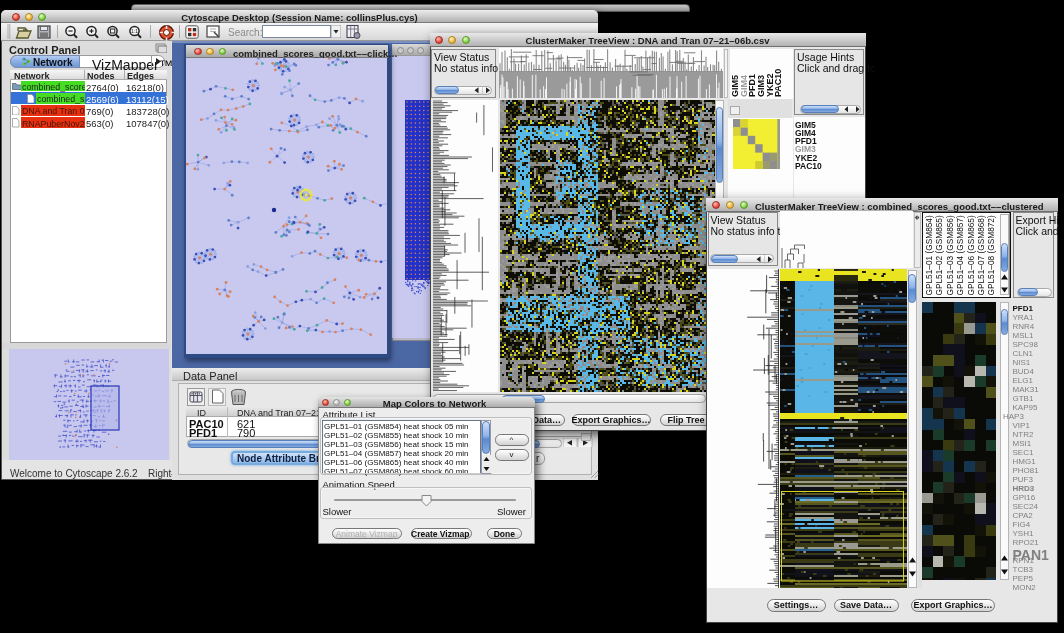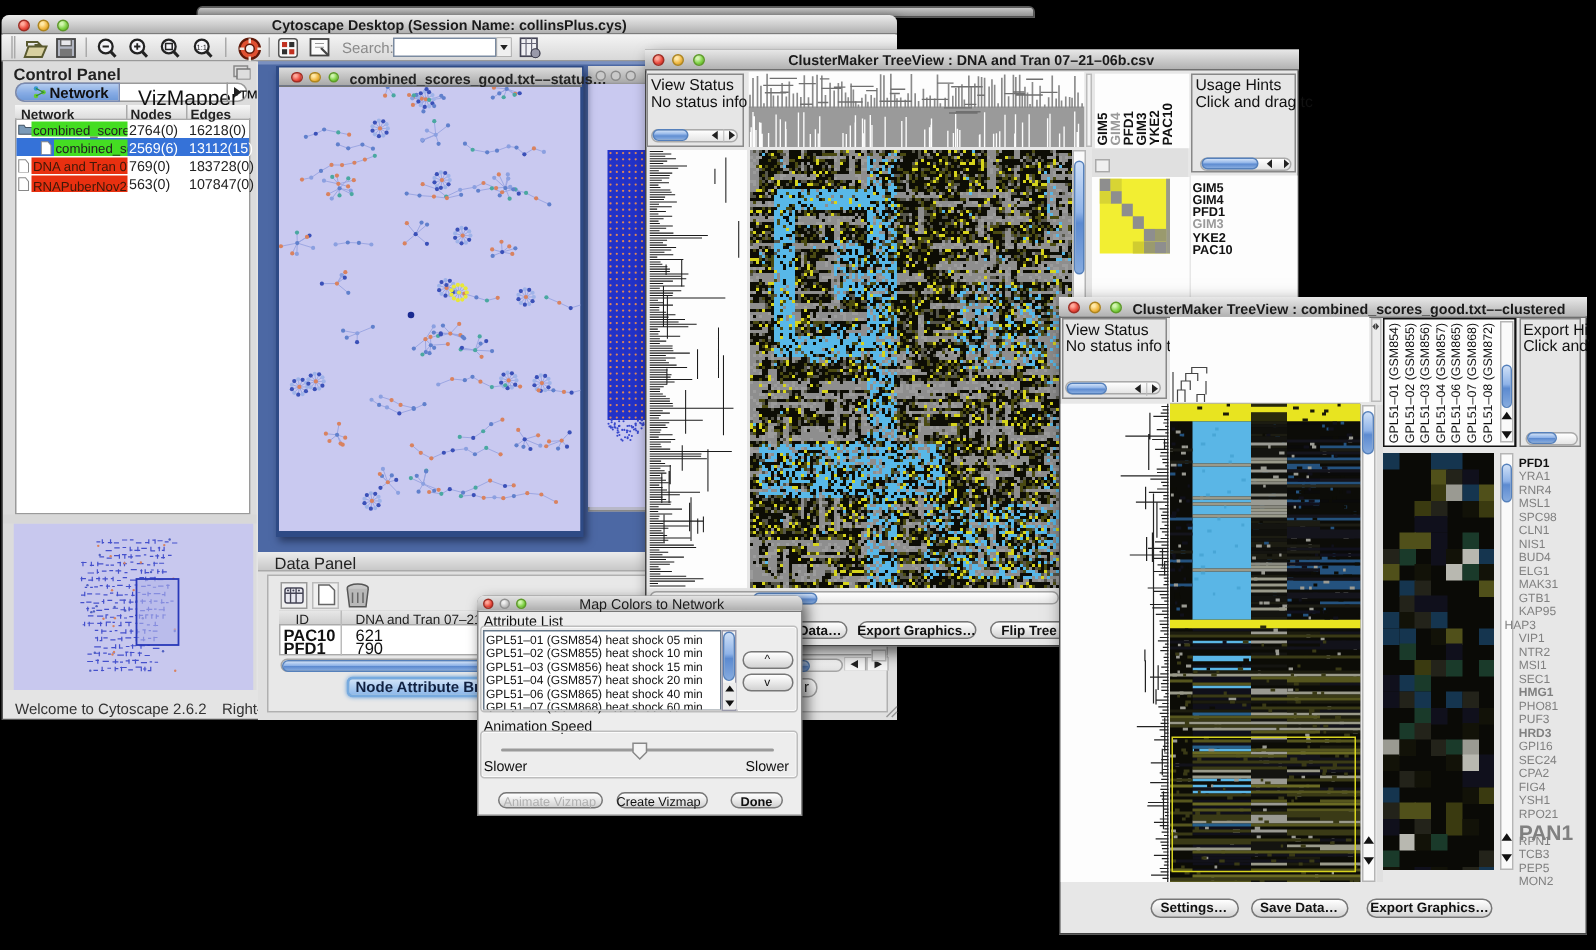--- a/index.html
+++ b/index.html
@@ -502,21 +502,21 @@
     <circle cx="26.4146" cy="235.514" r="0.7" fill="#3848cc"></circle>
     <circle cx="29.2326" cy="234.706" r="0.7" fill="#3848cc"></circle>
     <circle cx="23.7027" cy="224.838" r="0.7" fill="#3848cc"></circle>
     <circle cx="17.702" cy="228.778" r="0.7" fill="#3848cc"></circle>
   </svg>
 <div style="position:absolute;white-space:nowrap;left:184px;top:44px;width:205px;height:314px;background:#2e4a85;box-shadow:2px 3px 5px rgba(10,16,40,.55)"></div>
 <div style="position:absolute;white-space:nowrap;left:185.5px;top:45px;width:202px;height:13px;background:linear-gradient(#dcdcdc,#a8a8a8);border-bottom:1px solid #777"></div>
 <div class="light red" style="left:194px;top:47.5px;width:7.5px;height:7.5px"></div>
 <div class="light yel" style="left:206px;top:47.5px;width:7.5px;height:7.5px"></div>
 <div class="light grn" style="left:218.5px;top:47.5px;width:7.5px;height:7.5px"></div>
-<div style="position:absolute;white-space:nowrap;left:233px;top:47.5px;font-size:9.5px;font-weight:bold;color:#222">combined_scores_good.txt––status…</div>
+<div style="position:absolute;white-space:nowrap;left:233px;top:47.5px;font-size:9.5px;font-weight:bold;color:#222">combined_scores_good.txt––click…</div>
 <svg style="position:absolute;left:186px;top:58px;" width="201" height="296">
     <rect width="201" height="296" fill="#c9c9f0"></rect>
     <path stroke="#97a3e0" stroke-width="0.6" fill="none" d="M95.1153 7.69568L86.7158 5.33463M95.1153 7.69568L89.2142 7.10257M95.1153 7.69568L96.2916 16.2969M95.1153 7.69568L88.8316 7.56912M72.4514 -0.117012L70.7251 5.77955M72.4514 -0.117012L68.3307 -5.86988M72.4514 -0.117012L66.544 -8.63249M72.4514 -0.117012L71.442 -9.41746M72.4514 -0.117012L69.5823 -8.39846M72.4514 -0.117012L68.0123 -4.83508M72.4514 -0.117012L76.3984 5.60416M72.4514 -0.117012L66.0721 -7.43256M151.803 1.28838L157.511 4.59464M151.803 1.28838L155.38 -4.33238M151.803 1.28838L157.019 5.2362M151.803 1.28838L146.861 4.29156M151.803 1.28838L142.531 7.05881M151.803 1.28838L149.782 6.82797M151.803 1.28838L160.462 4.15832M151.803 1.28838L143.292 0.421016M97.9198 8.1622L103.12 8.1622M97.9198 8.1622L102.294 10.9735M97.9198 8.1622L100.08 12.8922M97.9198 8.1622L97.18 13.3093M97.9198 8.1622L94.5148 12.0923M97.9198 8.1622L92.9306 9.62763M97.9198 8.1622L92.9303 6.69769M97.9198 8.1622L94.5141 4.2327M97.9198 8.1622L97.1791 3.01523M97.9198 8.1622L100.079 3.43178M97.9198 8.1622L102.294 5.35013M100.086 8.60863L103.464 12.7234M100.086 8.60863L89.2826 11.9355M100.086 8.60863L91.6199 5.30421M100.086 8.60863L89.951 5.53779M100.086 8.60863L108.206 5.88912M100.086 8.60863L109.847 7.31756M100.086 8.60863L98.3487 1.43136M104.506 31.856L98.6243 29.0557M104.506 31.856L106.389 37.8644M104.506 31.856L95.7254 35.7159M104.506 31.856L103.523 22.7599M104.506 31.856L112.695 25.6024M104.506 31.856L95.5272 35.2429M17.9084 33.2102L24.5184 31.1805M24.5184 31.1805L30.08 28.3405M30.08 28.3405L39.5041 30.2766M39.5041 30.2766L46.7637 31.7977M39.2596 38.3147L46.158 40.8908M46.158 40.8908L55.6045 38.3513M55.6045 38.3513L62.6218 41.1228M123.983 37.7565L129.086 41.8191M129.086 41.8191L138.792 43.5528M138.792 43.5528L145.335 42.4292M145.335 42.4292L153.106 39.6455M153.106 39.6455L158.348 40.3512M158.348 40.3512L163.588 44.8975M163.588 44.8975L169.953 40.977M169.953 40.977L176.592 43.2715M67.3349 27.6273L72.5349 27.6273M67.3349 27.6273L71.7095 30.4386M67.3349 27.6273L69.4953 32.3573M67.3349 27.6273L66.5952 32.7744M67.3349 27.6273L63.9299 31.5574M67.3349 27.6273L62.3457 29.0927M67.3349 27.6273L62.3454 26.1628M67.3349 27.6273L63.9292 23.6978M67.3349 27.6273L66.5942 22.4803M67.3349 27.6273L69.4944 22.8969M67.3349 27.6273L71.709 24.8152M108.648 62.0732L113.848 62.0732M108.648 62.0732L113.023 64.8844M108.648 62.0732L110.808 66.8032M108.648 62.0732L107.908 67.2203M108.648 62.0732L105.243 66.0033M108.648 62.0732L103.659 63.5386M108.648 62.0732L103.659 60.6087M108.648 62.0732L105.242 58.1437M108.648 62.0732L107.907 56.9262M108.648 62.0732L110.807 57.3428M108.648 62.0732L113.022 59.2611M95.782 64.8046L105.286 68.0756M105.286 68.0756L111.462 73.0064M111.462 73.0064L120.757 68.5753M120.757 68.5753L130.305 66.7978M130.305 66.7978L136.316 63.9881M136.316 63.9881L144.737 67.3766M144.737 67.3766L154.152 66.4979M154.152 66.4979L159.831 71.1476M150.903 67.3502L143.482 60.5802M150.903 67.3502L158.088 68.6113M150.903 67.3502L152.539 58.2909M150.903 67.3502L147.156 72.3067M150.903 67.3502L146.549 58.2824M150.903 67.3502L152.854 61.0226M150.903 67.3502L153.758 74.4771M150.903 67.3502L157.406 68.182M39.5699 64.5786L38.6112 59.04M39.5699 64.5786L40.3378 72.2742M39.5699 64.5786L49.8631 62.1317M39.5699 64.5786L35.4921 59.937M39.5699 64.5786L29.9806 62.4527M39.5699 64.5786L46.068 66.2836M132.773 69.1831L141.89 67.5432M141.89 67.5432L148.749 70.1682M148.749 70.1682L156.166 68.2477M156.166 68.2477L164.705 70.6276M164.705 70.6276L171.434 74.2045M171.434 74.2045L180.202 78.2712M15.3279 61.7213L21.5175 60.4262M21.5175 60.4262L28.0067 55.9457M28.0067 55.9457L35.007 51.9287M35.007 51.9287L42.0268 52.0711M42.0268 52.0711L50.2746 50.512M50.2746 50.512L57.2518 48.3879M57.2518 48.3879L63.879 45.8821M85.1104 71.0499L93.6663 72.3675M93.6663 72.3675L103.285 73.046M103.285 73.046L111.933 74.0576M111.933 74.0576L121.421 71.8656M40.4068 67.5487L46.1979 60.9395M40.4068 67.5487L35.182 74.4137M40.4068 67.5487L32.7893 71.4668M40.4068 67.5487L47.8842 69.0893M40.4068 67.5487L48.4471 71.3789M12.1572 104.05L11.9938 97.0669M12.1572 104.05L11.9048 111.274M12.1572 104.05L8.82757 110.929M12.1572 104.05L20.3383 99.0385M12.1572 104.05L1.2797 106.178M12.1572 104.05L18.6619 99.9347M12.1572 104.05L22.7499 107.301M148.792 110.06L157.574 107.575M148.792 110.06L153.519 106.266M148.792 110.06L142.433 112.588M148.792 110.06L142.101 108.272M148.792 110.06L148.31 103.165M148.792 110.06L155.541 111.286M91.1124 98.1272L98.6234 104.538M91.1124 98.1272L83.8038 104.269M91.1124 98.1272L98.7191 91.7059M91.1124 98.1272L85.2154 90.8155M91.1124 98.1272L95.0217 90.3548M122.415 99.074L127.615 99.074M122.415 99.074L126.79 101.885M122.415 99.074L124.576 103.804M122.415 99.074L121.676 104.221M122.415 99.074L119.01 103.004M122.415 99.074L117.426 100.539M122.415 99.074L117.426 97.6094M122.415 99.074L119.01 95.1445M122.415 99.074L121.675 93.927M122.415 99.074L124.575 94.3435M122.415 99.074L126.79 96.2619M37.7302 104.946L45.858 103.676M45.858 103.676L53.2675 103.963M53.2675 103.963L61.5746 105.002M38.6207 131.025L28.5894 131.097M38.6207 131.025L44.2247 123.445M38.6207 131.025L41.749 125.344M38.6207 131.025L46.1836 137.242M38.6207 131.025L43.8453 127.13M164.648 139.995L169.848 139.995M164.648 139.995L169.023 142.806M164.648 139.995L166.808 144.725M164.648 139.995L163.908 145.142M164.648 139.995L161.243 143.925M164.648 139.995L159.659 141.46M164.648 139.995L159.658 138.53M164.648 139.995L161.242 136.065M164.648 139.995L163.907 134.848M164.648 139.995L166.807 135.264M164.648 139.995L169.022 137.183M178.264 140.193L186.85 143.824M186.85 143.824L194.457 147.376M194.457 147.376L202.438 144.885M202.438 144.885L212.17 144.238M111.749 133.962L116.949 133.962M111.749 133.962L116.124 136.773M111.749 133.962L113.91 138.692M111.749 133.962L111.01 139.109M111.749 133.962L108.344 137.892M111.749 133.962L106.76 135.427M111.749 133.962L106.76 132.498M111.749 133.962L108.344 130.033M111.749 133.962L111.009 128.815M111.749 133.962L113.909 129.232M111.749 133.962L116.123 131.15M111.594 132.015L118.454 136.525M118.454 136.525L123.614 137.812M123.614 137.812L131.592 140.284M131.592 140.284L138.626 142.336M138.626 142.336L145.802 140.549M52.2042 164.176L62.5731 159.907M52.2042 164.176L42.7332 162.45M52.2042 164.176L45.1586 167.112M52.2042 164.176L52.0477 170.107M114.186 164.368L109.287 159.049M114.186 164.368L120.133 157.974M114.186 164.368L123.433 167.577M114.186 164.368L105.992 166.014M114.186 164.368L103.206 163.737M114.186 164.368L107.832 164.253M114.186 164.368L120.935 165.329M114.186 164.368L122.398 166.557M97.6244 168.138L89.8897 174.402M97.6244 168.138L103.142 159.639M97.6244 168.138L107.89 164.981M97.6244 168.138L103.431 173.904M97.6244 168.138L97.8904 176.726M101.219 172.15L100.359 177.429M101.219 172.15L95.631 178.34M101.219 172.15L100.994 166.603M101.219 172.15L112.579 171.414M130.772 175.442L138.161 169.354M130.772 175.442L135.039 179.863M130.772 175.442L121.128 174.963M130.772 175.442L142.041 176.074M130.772 175.442L121.951 173.876M130.772 175.442L133.806 166.298M130.772 175.442L134.38 171.082M61.6884 208.507L66.7307 211.928M66.7307 211.928L71.9886 213.592M71.9886 213.592L80.2008 217.62M80.2008 217.62L89.871 214.62M89.871 214.62L96.9742 211.468M153.1 195.624L158.3 195.624M153.1 195.624L157.475 198.435M153.1 195.624L155.26 200.354M153.1 195.624L152.36 200.771M153.1 195.624L149.695 199.554M153.1 195.624L148.111 197.09M153.1 195.624L148.11 194.16M153.1 195.624L149.694 191.695M153.1 195.624L152.359 190.477M153.1 195.624L155.259 190.894M153.1 195.624L157.474 192.812M106.167 198.32L115.412 194.668M115.412 194.668L123.888 195.465M123.888 195.465L128.989 193.194M128.989 193.194L134.3 196.455M134.3 196.455L141.899 200.054M141.899 200.054L150.865 198.841M150.865 198.841L160.752 199.724M67.8231 206.452L75.0288 208.706M75.0288 208.706L81.0615 211.967M81.0615 211.967L89.7181 214.036M13.5767 199.965L18.7767 199.965M13.5767 199.965L17.9513 202.777M13.5767 199.965L15.737 204.695M13.5767 199.965L12.8369 205.113M13.5767 199.965L10.1717 203.896M13.5767 199.965L8.58746 201.431M13.5767 199.965L8.58719 198.501M13.5767 199.965L10.171 196.036M13.5767 199.965L12.836 194.818M13.5767 199.965L15.7361 195.235M13.5767 199.965L17.9507 197.153M24.574 196.306L29.774 196.306M24.574 196.306L28.9486 199.117M24.574 196.306L26.7343 201.036M24.574 196.306L23.8342 201.453M24.574 196.306L21.169 200.236M24.574 196.306L19.5847 197.771M24.574 196.306L19.5845 194.841M24.574 196.306L21.1682 192.376M24.574 196.306L23.8333 191.159M24.574 196.306L26.7334 191.575M24.574 196.306L28.948 193.494M175.284 197.38L180.484 197.38M175.284 197.38L179.658 200.191M175.284 197.38L177.444 202.11M175.284 197.38L174.544 202.527M175.284 197.38L171.879 201.31M175.284 197.38L170.295 198.845M175.284 197.38L170.294 195.915M175.284 197.38L171.878 193.45M175.284 197.38L174.543 192.233M175.284 197.38L177.443 192.649M175.284 197.38L179.658 194.568M173.086 202.206L182.925 202.21M182.925 202.21L189.958 203.277M189.958 203.277L195.067 203.785M195.067 203.785L204.445 201.29M204.445 201.29L214.013 200.385M214.013 200.385L223.973 195.46M163.786 234.889L162.968 239.87M163.786 234.889L174.198 239.11M163.786 234.889L158.314 238.854M163.786 234.889L172.76 232.228M163.786 234.889L159.482 228.598M163.786 234.889L167.61 241.349M38.7142 231.885L44.1505 233.763M38.7142 231.885L42.467 238.481M38.7142 231.885L31.2419 231.149M38.7142 231.885L33.635 235.991M38.7142 231.885L40.0258 224.503M38.7142 231.885L41.0435 237.726M88.6164 238.886L94.5282 243.856M94.5282 243.856L101.579 247.546M101.579 247.546L109.893 243.843M109.893 243.843L115.825 242.199M115.825 242.199L124.704 241.193M124.704 241.193L130.618 244.833M130.618 244.833L138.167 240.627M138.167 240.627L147.716 244.881M188.461 235.74L192.005 239.805M188.461 235.74L186.05 241.043M188.461 235.74L193.741 230.261M188.461 235.74L178.125 239.505M188.461 235.74L180.05 236.295M120.502 233.307L129.489 233.955M129.489 233.955L136.122 229.49M136.122 229.49L141.43 224.769M141.43 224.769L148.954 221.764M61.978 275.979L67.178 275.979M61.978 275.979L66.3525 278.79M61.978 275.979L64.1383 280.709M61.978 275.979L61.2382 281.126M61.978 275.979L58.5729 279.909M61.978 275.979L56.9887 277.444M61.978 275.979L56.9884 274.515M61.978 275.979L58.5722 272.05M61.978 275.979L61.2372 270.832M61.978 275.979L64.1374 271.249M61.978 275.979L66.352 273.167M72.5685 263.489L79.3876 270.543M72.5685 263.489L67.6544 267.185M72.5685 263.489L78.1468 261.951M72.5685 263.489L75.1966 258.956M72.5685 263.489L68.6606 259.346M72.5685 263.489L67.2156 258.013M72.5685 263.489L69.2892 254.587M121.296 272.77L129.821 272.025M129.821 272.025L136.453 273.896M136.453 273.896L143.614 273.546M143.614 273.546L149.522 274.103M149.522 274.103L156.57 272.729M156.57 272.729L165.509 270.78M165.509 270.78L174.907 271.678M174.907 271.678L184.66 276.65M96.1234 264.54L91.8265 259.232M96.1234 264.54L103.466 269.16M96.1234 264.54L106.41 268.543M96.1234 264.54L93.0439 269.768M96.1234 264.54L98.1908 255.714M96.1234 264.54L87.9009 260.689M96.1234 264.54L98.0697 256.274M100.097 270.004L108.232 271.23M108.232 271.23L113.864 268.116M113.864 268.116L122.705 270.428M122.705 270.428L131.049 267.134M131.049 267.134L140.74 262.383M140.74 262.383L150.679 266.013M150.679 266.013L156.478 265.591M120 137L125.2 137M120 137L124.375 139.811M120 137L122.16 141.73M120 137L119.26 142.147M120 137L116.595 140.93M120 137L115.011 138.465M120 137L115.01 135.535M120 137L116.594 133.071M120 137L119.259 131.853M120 137L122.159 132.27M120 137L124.374 134.188"></path>
     <circle cx="95.1153" cy="7.69568" r="1.4" fill="#d9825f"></circle>
     <circle cx="86.7158" cy="5.33463" r="1.4" fill="#d9825f"></circle>
     <circle cx="89.2142" cy="7.10257" r="1.4" fill="#d9825f"></circle>
     <circle cx="96.2916" cy="16.2969" r="1.4" fill="#6080cc"></circle>
     <circle cx="88.8316" cy="7.56912" r="1.4" fill="#8ba0e0"></circle>
     <circle cx="72.4514" cy="-0.117012" r="1.4" fill="#6080cc"></circle>
     <circle cx="70.7251" cy="5.77955" r="1.4" fill="#d9825f"></circle>
@@ -1071,21 +1071,21 @@
 <div style="position:absolute;white-space:nowrap;left:505px;top:414.75px;width:60px;text-align:center;font-size:9px;font-weight:bold;color:#111">Save Data…</div>
 <div style="position:absolute;white-space:nowrap;left:571.5px;top:413.5px;width:79px;height:12.5px;border:1px solid #777;border-radius:6.25px;background:linear-gradient(#fff,#ececec 45%,#d2d2d2)"></div>
 <div style="position:absolute;white-space:nowrap;left:571.5px;top:414.75px;width:79px;text-align:center;font-size:9px;font-weight:bold;color:#111">Export Graphics…</div>
 <div style="position:absolute;white-space:nowrap;left:659.5px;top:413.5px;width:62px;height:12.5px;border:1px solid #777;border-radius:6.25px;background:linear-gradient(#fff,#ececec 45%,#d2d2d2)"></div>
 <div style="position:absolute;white-space:nowrap;left:659.5px;top:414.75px;width:62px;text-align:center;font-size:9px;font-weight:bold;color:#111">Flip Tree N</div>
 <div style="position:absolute;white-space:nowrap;left:317.5px;top:396.5px;width:217.5px;height:147px;background:#ededed;border:1px solid #888;border-radius:5px 5px 0 0;box-shadow:3px 4px 9px rgba(0,0,0,.6)"></div>
 <div style="position:absolute;white-space:nowrap;left:317.5px;top:396.5px;width:217.5px;height:11.5px;background:linear-gradient(#e4e4e4,#c9c9c9 50%,#adadad);border-bottom:1px solid #777;border-radius:5px 5px 0 0"></div>
 <div class="light red" style="left:321.5px;top:398.7px;width:7.5px;height:7.5px"></div>
 <div class="light gry" style="left:332.5px;top:398.7px;width:7.5px;height:7.5px"></div>
 <div class="light grn" style="left:343.5px;top:398.7px;width:7.5px;height:7.5px"></div>
-<div style="position:absolute;white-space:nowrap;left:317.5px;top:398.2px;width:234px;text-align:center;font-size:9.5px;font-weight:normal;color:#1a1a1a">Map Colors to Network</div>
+<div style="position:absolute;white-space:nowrap;left:317.5px;top:398.2px;width:234px;text-align:center;font-size:9.5px;font-weight:bold;color:#1a1a1a">Map Colors to Network</div>
 <div style="position:absolute;white-space:nowrap;left:322.5px;top:409px;font-size:9.5px;color:#111">Attribute List</div>
 <div class="etch" style="left:320px;top:417px;width:211.5px;height:57.5px"></div>
 <div style="position:absolute;white-space:nowrap;left:321.5px;top:419.5px;width:159px;height:54px;background:#fff;border:1px solid #66788a"></div>
 <div style="position:absolute;white-space:nowrap;left:324px;top:421.5px;font-size:8px;color:#111">GPL51–01 (GSM854) heat shock 05 min</div>
 <div style="position:absolute;white-space:nowrap;left:324px;top:430.65px;font-size:8px;color:#111">GPL51–02 (GSM855) heat shock 10 min</div>
 <div style="position:absolute;white-space:nowrap;left:324px;top:439.8px;font-size:8px;color:#111">GPL51–03 (GSM856) heat shock 15 min</div>
 <div style="position:absolute;white-space:nowrap;left:324px;top:448.95px;font-size:8px;color:#111">GPL51–04 (GSM857) heat shock 20 min</div>
 <div style="position:absolute;white-space:nowrap;left:324px;top:458.1px;font-size:8px;color:#111">GPL51–06 (GSM865) heat shock 40 min</div>
 <div style="position:absolute;white-space:nowrap;left:324px;top:467.25px;font-size:8px;color:#111">GPL51–07 (GSM868) heat shock 60 min</div>
 <div style="position:absolute;white-space:nowrap;left:321.5px;top:473px;width:170px;height:1px;background:#ccc"></div>
@@ -1104,21 +1104,21 @@
 <div class="etch" style="left:320px;top:486.5px;width:211.5px;height:32.5px"></div>
 <div style="position:absolute;white-space:nowrap;left:334px;top:499px;width:182px;height:1.5px;background:#9a9a9a;border-radius:1px"></div>
 <svg style="position:absolute;left:420px;top:492.5px;" width="13" height="14">
     <path d="M2 2.5 h9 v6 l-4.5 4.5 L2 8.5z" fill="#f4f4f4" stroke="#888" stroke-width="1"></path>
   </svg>
 <div style="position:absolute;white-space:nowrap;left:322.5px;top:506px;font-size:9.5px;color:#111">Slower</div>
 <div style="position:absolute;white-space:nowrap;left:497px;top:506px;font-size:9.5px;color:#111">Slower</div>
 <div style="position:absolute;white-space:nowrap;left:331.5px;top:527.5px;width:70px;height:11.5px;border:1px solid #777;border-radius:5.75px;background:linear-gradient(#fff,#ececec 45%,#d2d2d2)"></div>
 <div style="position:absolute;white-space:nowrap;left:331.5px;top:528.5px;width:70px;text-align:center;font-size:8.5px;font-weight:normal;color:#b0b0b0">Animate Vizmap</div>
 <div style="position:absolute;white-space:nowrap;left:411px;top:527.5px;width:61px;height:11.5px;border:1px solid #777;border-radius:5.75px;background:linear-gradient(#fff,#ececec 45%,#d2d2d2)"></div>
-<div style="position:absolute;white-space:nowrap;left:411px;top:528.5px;width:49px;text-align:left;font-size:8.5px;font-weight:normal;color:#111">Create Vizmap</div>
+<div style="position:absolute;white-space:nowrap;left:411px;top:528.5px;width:49px;text-align:left;font-size:8.5px;font-weight:bold;color:#111">Create Vizmap</div>
 <div style="position:absolute;white-space:nowrap;left:487px;top:527.5px;width:34.5px;height:11.5px;border:1px solid #777;border-radius:5.75px;background:linear-gradient(#fff,#ececec 45%,#d2d2d2)"></div>
 <div style="position:absolute;white-space:nowrap;left:487px;top:528.5px;width:34.5px;text-align:center;font-size:8.5px;font-weight:bold;color:#111">Done</div>
 <div style="position:absolute;white-space:nowrap;left:706px;top:197.5px;width:351.5px;height:425px;background:#e7e7e7;border:1px solid #444;box-shadow:4px 5px 12px rgba(0,0,0,.7)"></div>
 <div style="position:absolute;white-space:nowrap;left:706px;top:197.5px;width:351.5px;height:14px;background:linear-gradient(#e8e8e8,#cdcdcd 50%,#b2b2b2);border-bottom:1px solid #6f6f6f"></div>
 <div class="light red" style="left:712px;top:200.5px"></div>
 <div class="light yel" style="left:726px;top:200.5px"></div>
 <div class="light grn" style="left:740px;top:200.5px"></div>
 <div style="position:absolute;white-space:nowrap;left:755px;top:201px;width:301px;overflow:hidden;font-size:9.5px;font-weight:bold;color:#1a1a1a">ClusterMaker TreeView : combined_scores_good.txt––clustered</div>
 <div style="position:absolute;white-space:nowrap;left:707.5px;top:211.5px;width:70px;height:54.5px;background:#e6e6e6;border:1px solid #888"></div>
 <div style="position:absolute;white-space:nowrap;left:710.5px;top:214px;font-size:10.5px;color:#111">View Status</div>
@@ -1321,21 +1321,21 @@
 <div style="position:absolute;white-space:nowrap;left:1012.5px;top:366.5px;font-size:8px;font-weight:normal;color:#808080">BUD4</div>
 <div style="position:absolute;white-space:nowrap;left:1012.5px;top:375.5px;font-size:8px;font-weight:normal;color:#808080">ELG1</div>
 <div style="position:absolute;white-space:nowrap;left:1012.5px;top:384.5px;font-size:8px;font-weight:normal;color:#808080">MAK31</div>
 <div style="position:absolute;white-space:nowrap;left:1012.5px;top:393.5px;font-size:8px;font-weight:normal;color:#808080">GTB1</div>
 <div style="position:absolute;white-space:nowrap;left:1012.5px;top:402.5px;font-size:8px;font-weight:normal;color:#808080">KAP95</div>
 <div style="position:absolute;white-space:nowrap;left:1003px;top:411.5px;font-size:8px;font-weight:normal;color:#808080">HAP3</div>
 <div style="position:absolute;white-space:nowrap;left:1012.5px;top:420.5px;font-size:8px;font-weight:normal;color:#808080">VIP1</div>
 <div style="position:absolute;white-space:nowrap;left:1012.5px;top:429.5px;font-size:8px;font-weight:normal;color:#808080">NTR2</div>
 <div style="position:absolute;white-space:nowrap;left:1012.5px;top:438.5px;font-size:8px;font-weight:normal;color:#808080">MSI1</div>
 <div style="position:absolute;white-space:nowrap;left:1012.5px;top:447.5px;font-size:8px;font-weight:normal;color:#808080">SEC1</div>
-<div style="position:absolute;white-space:nowrap;left:1012.5px;top:456.5px;font-size:8px;font-weight:bold;color:#808080">HMG1</div>
+<div style="position:absolute;white-space:nowrap;left:1012.5px;top:456.5px;font-size:8px;font-weight:normal;color:#808080">HMG1</div>
 <div style="position:absolute;white-space:nowrap;left:1012.5px;top:465.5px;font-size:8px;font-weight:normal;color:#808080">PHO81</div>
 <div style="position:absolute;white-space:nowrap;left:1012.5px;top:474.5px;font-size:8px;font-weight:normal;color:#808080">PUF3</div>
 <div style="position:absolute;white-space:nowrap;left:1012.5px;top:483.5px;font-size:8px;font-weight:bold;color:#808080">HRD3</div>
 <div style="position:absolute;white-space:nowrap;left:1012.5px;top:492.5px;font-size:8px;font-weight:normal;color:#808080">GPI16</div>
 <div style="position:absolute;white-space:nowrap;left:1012.5px;top:501.5px;font-size:8px;font-weight:normal;color:#808080">SEC24</div>
 <div style="position:absolute;white-space:nowrap;left:1012.5px;top:510.5px;font-size:8px;font-weight:normal;color:#808080">CPA2</div>
 <div style="position:absolute;white-space:nowrap;left:1012.5px;top:519.5px;font-size:8px;font-weight:normal;color:#808080">FIG4</div>
 <div style="position:absolute;white-space:nowrap;left:1012.5px;top:528.5px;font-size:8px;font-weight:normal;color:#808080">YSH1</div>
 <div style="position:absolute;white-space:nowrap;left:1012.5px;top:537.5px;font-size:8px;font-weight:normal;color:#808080">RPO21</div>
 <div style="position:absolute;white-space:nowrap;left:1012.5px;top:546.5px;font-size:14px;font-weight:bold;color:#808080">PAN1</div>

